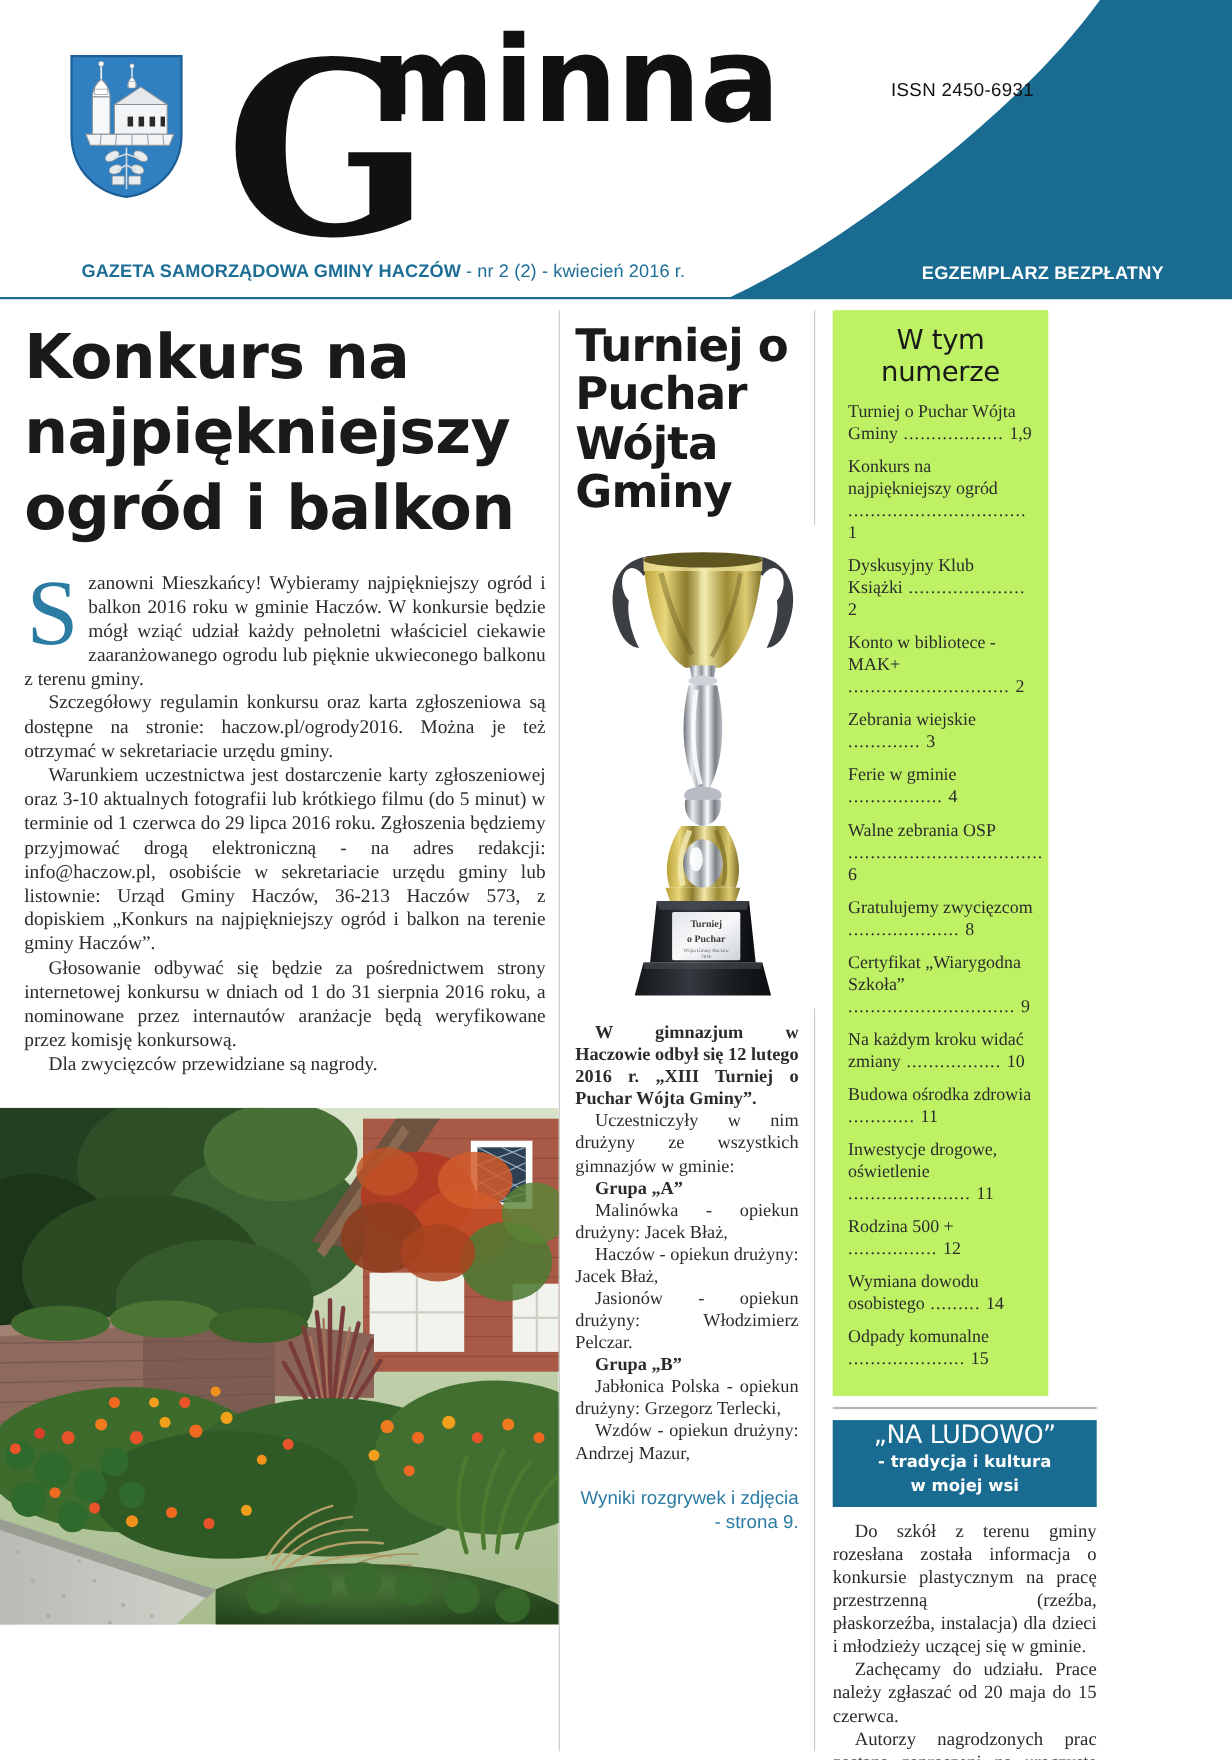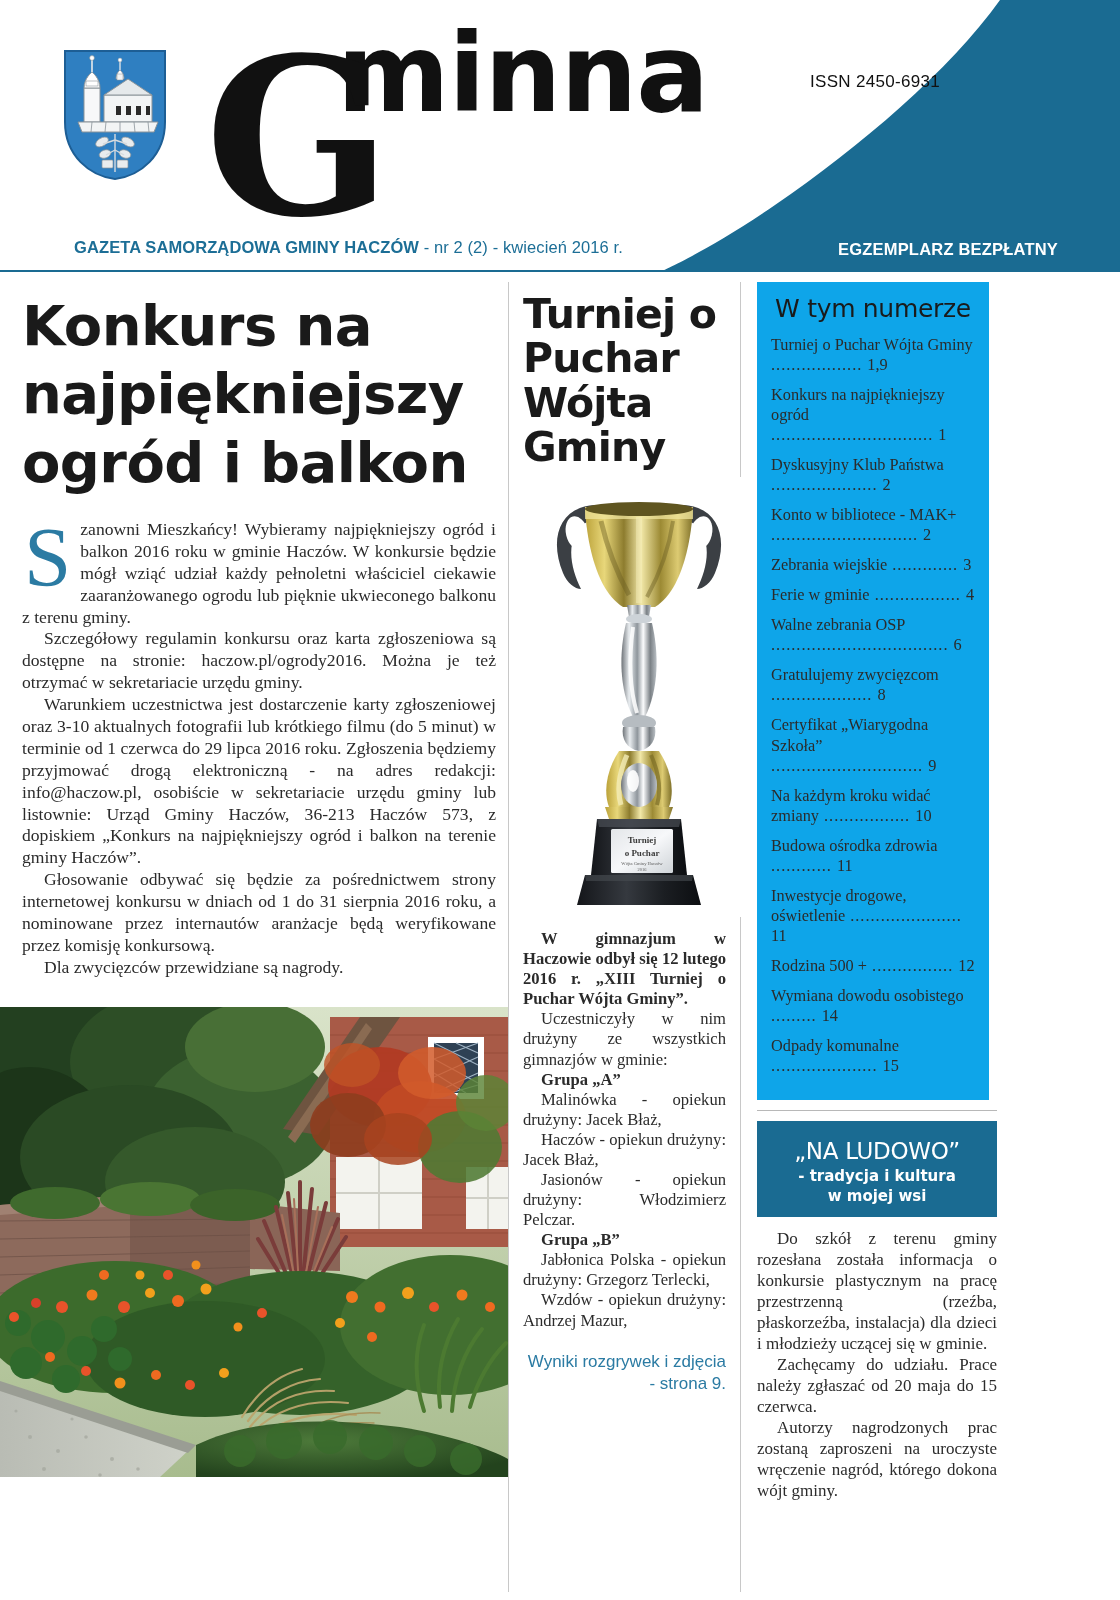--- a/index.html
+++ b/index.html
@@ -198,23 +198,23 @@
     font-family: Liberation Sans, sans-serif;
     font-size: 17px;
     line-height: 1.3;
     color: #2b7ba3;
     text-align: right;
     margin-top: 20px;
   }
 
   
   .toc-box {
-    background: #0ea5e9;
+    background: #bef264;
     padding: 12px 14px 14px 14px;
-    width: 232px;
+    width: 196px;
   }
   .toc-title {
     font-family: "DejaVu Sans", sans-serif;
     font-size: 25px;
     color: #1a1a1a;
     text-align: center;
     margin-bottom: 12px;
     letter-spacing: -0.3px;
   }
   .toc-item {
@@ -227,21 +227,21 @@
   .toc-item .dots { letter-spacing: 1px; }
   .divider-rule {
     width: 240px;
     height: 1.5px;
     background: #b8b8b8;
     margin: 10px 0 10px 0;
   }
   .ludowo-box {
     background: #1a6b92;
     width: 240px;
-    padding: 18px 10px 11px 10px;
+    padding: 2px 10px 11px 10px;
     text-align: center;
   }
   .ludowo-title {
     font-family: "DejaVu Sans", sans-serif;
     font-size: 23px;
     color: #ffffff;
     letter-spacing: -0.3px;
     line-height: 1.1;
   }
   .ludowo-sub {
@@ -655,21 +655,21 @@
 
     <div class="col-right">
 
       <div class="toc-box">
         <div class="toc-title">W tym numerze</div>
 
         <div class="toc-item"><span>Turniej o Puchar Wójta Gminy</span><span class="dots"> .................. </span><span>1,9</span></div>
 
         <div class="toc-item"><span>Konkurs na najpiękniejszy ogród</span><span class="dots"> ................................ </span><span>1</span></div>
 
-        <div class="toc-item"><span>Dyskusyjny Klub Państwa</span><span class="dots"> ..................... </span><span>2</span></div>
+        <div class="toc-item"><span>Dyskusyjny Klub Książki</span><span class="dots"> ..................... </span><span>2</span></div>
 
         <div class="toc-item"><span>Konto w bibliotece - MAK+</span><span class="dots"> ............................. </span><span>2</span></div>
 
         <div class="toc-item"><span>Zebrania wiejskie</span><span class="dots"> ............. </span><span>3</span></div>
 
         <div class="toc-item"><span>Ferie w gminie</span><span class="dots"> ................. </span><span>4</span></div>
 
         <div class="toc-item"><span>Walne zebrania OSP</span><span class="dots"> ................................... </span><span>6</span></div>
 
         <div class="toc-item"><span>Gratulujemy zwycięzcom</span><span class="dots"> .................... </span><span>8</span></div>

